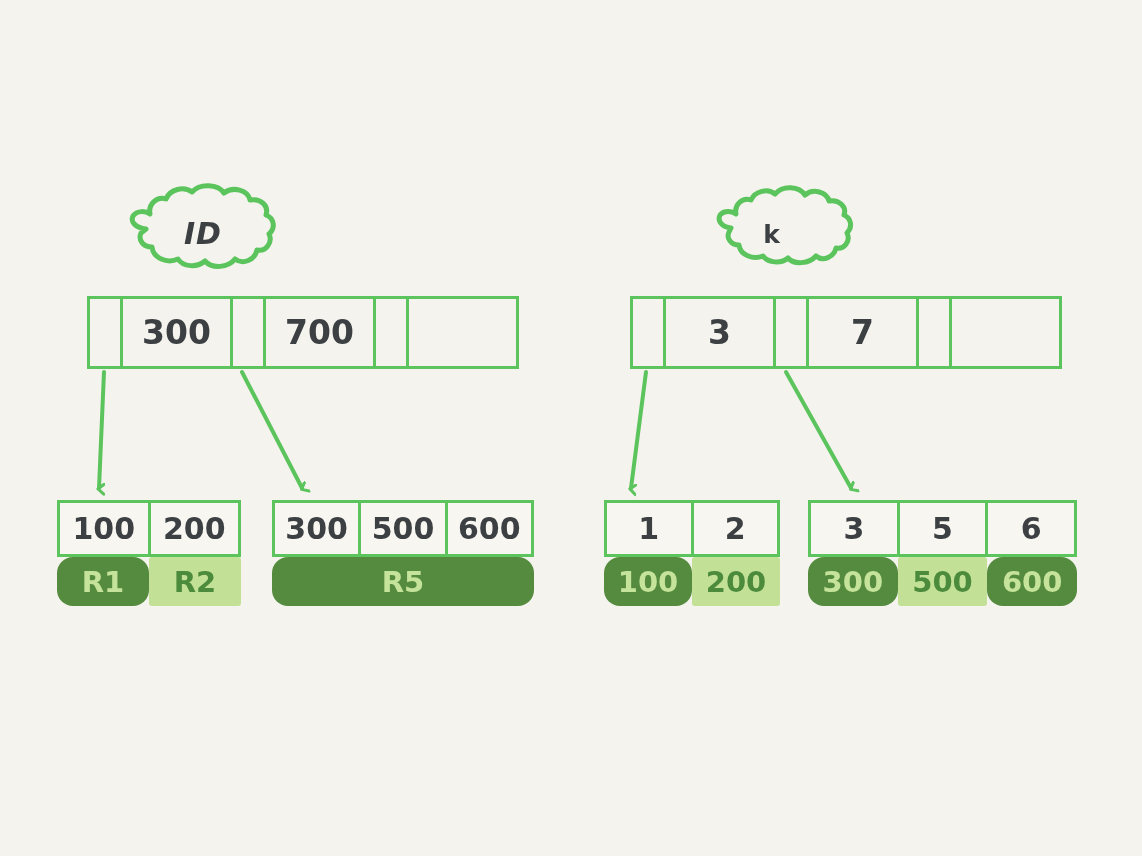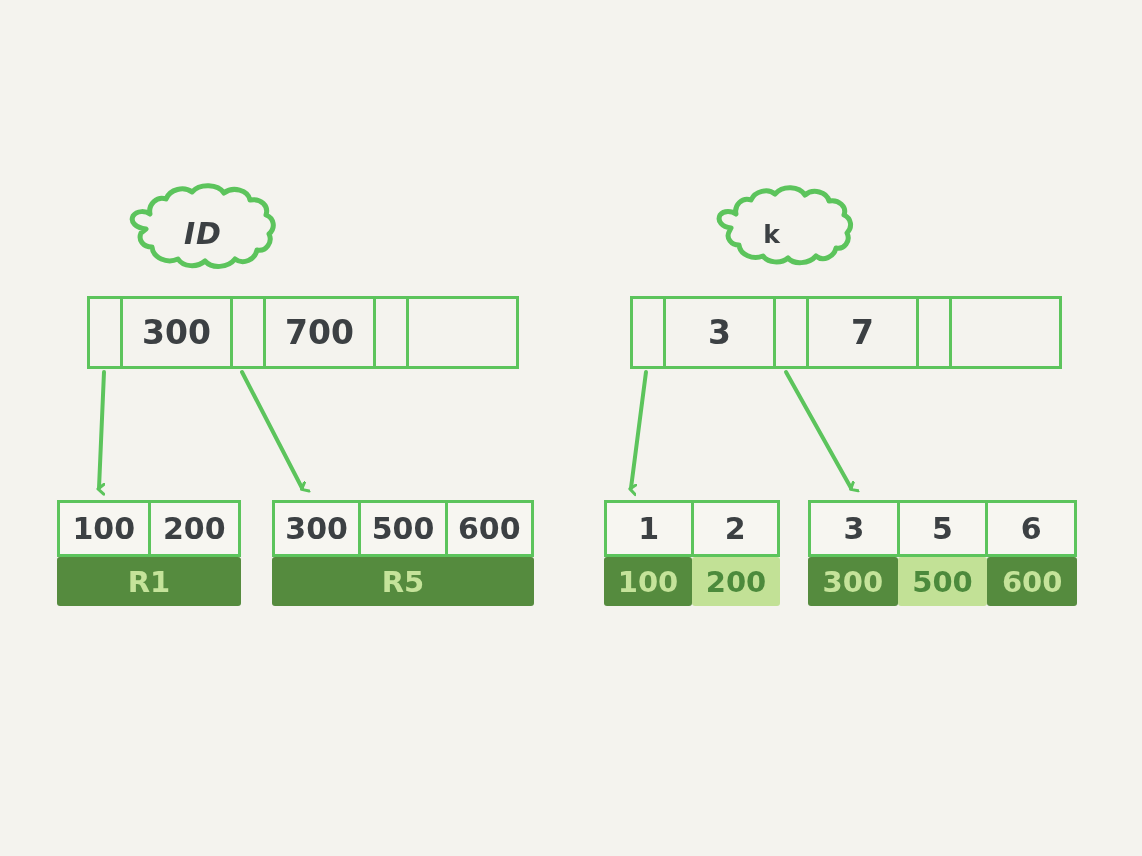--- a/index.html
+++ b/index.html
@@ -107,21 +107,21 @@
   .leaf-val-cell {
     flex: 1 1 0;
     display: flex;
     align-items: center;
     justify-content: center;
     font-size: 29px;
     font-weight: 600;
     font-family: "DejaVu Sans", sans-serif;
     border-radius: 3px;
   }
-  .leaf-val-cell.dark  { background: #558b3e; color: #c5e39a; }
+  .leaf-val-cell.dark  { background: #558b3e; color: #c5e39a; border-radius: 16px; }
   .leaf-val-cell.light { background: #c2e196; color: #4c8a3c; }
 
   #leaf-id-a { left: 57px;  top: 500px; width: 184px; }
   #leaf-id-b { left: 272px; top: 500px; width: 262px; }
   #leaf-k-a  { left: 604px; top: 500px; width: 176px; }
   #leaf-k-b  { left: 808px; top: 500px; width: 269px; }
 </style>
 </head>
 <body>
 
@@ -182,20 +182,21 @@
     <div class="index-cell tail"></div>
   </div>
 
   <div class="leaf-group" id="leaf-id-a">
     <div class="leaf-keys">
       <div class="leaf-key-cell">100</div>
       <div class="leaf-key-cell">200</div>
     </div>
     <div class="leaf-vals">
       <div class="leaf-val-cell dark">R1</div>
+      <div class="leaf-val-cell light">R2</div>
     </div>
   </div>
 
   <div class="leaf-group" id="leaf-id-b">
     <div class="leaf-keys">
       <div class="leaf-key-cell">300</div>
       <div class="leaf-key-cell">500</div>
       <div class="leaf-key-cell">600</div>
     </div>
     <div class="leaf-vals">

